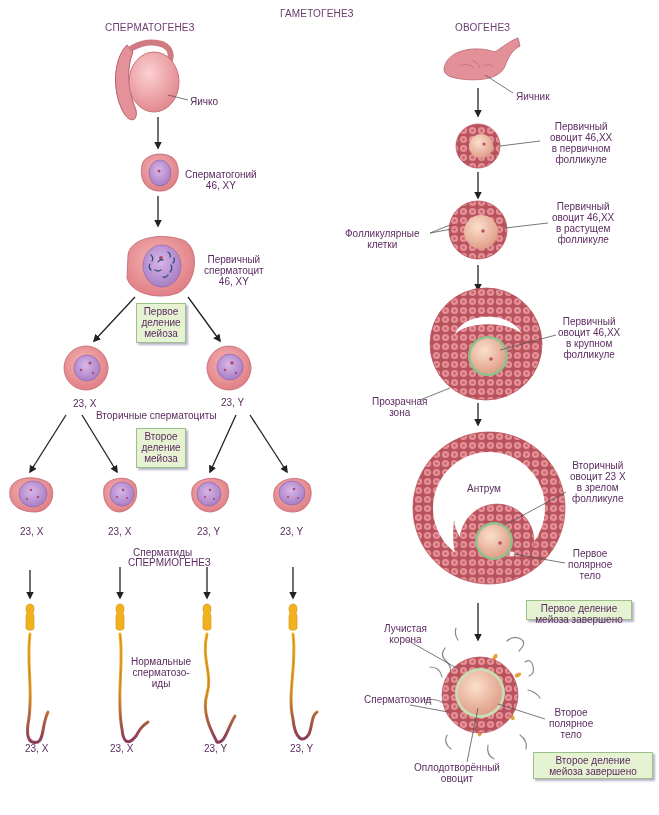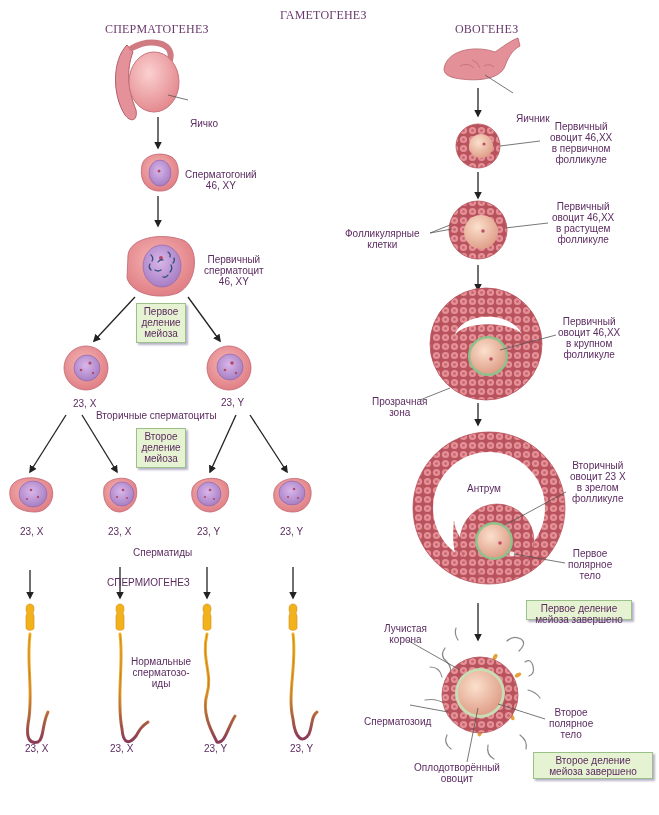--- a/index.html
+++ b/index.html
@@ -1,20 +1,20 @@
 <!DOCTYPE html>
 <html><head>
 <meta charset="utf-8">
 <style>
   html, body { margin: 0; padding: 0; background: #ffffff; }
   body { width: 659px; height: 815px; position: relative; overflow: hidden;
          font-family: "Liberation Sans", sans-serif; color: #5a2a5e; }
   .lbl { position: absolute; font-size: 10px; line-height: 11px; color: #5b2b60; text-align: center; white-space: nowrap; }
-  .lbl.left { text-align: left; margin-top: 22px; }
-  .hdr { position: absolute; font-size: 12px; color: #6a3a6e; letter-spacing: 0.2px; font-family: Liberation Serif, serif; }
+  .lbl.left { text-align: left; }
+  .hdr { position: absolute; font-size: 10px; color: #6a3a6e; letter-spacing: 0.2px; }
   .box { position: absolute; background: #e6f3d2; border: 1px solid #9cc08a; box-shadow: 2px 2px 2px #b9b2c9;
          font-size: 10px; line-height: 11px; color: #5b2b60; text-align: center; padding: 2px 4px; box-sizing: border-box; white-space: pre-line; }
   svg#diagram { position: absolute; left: 0; top: 0; }
   .ml { white-space: pre-line; }
 </style>
 </head>
 <body>
 
 <svg id="diagram" width="659" height="815" viewBox="0 0 659 815">
   <defs>
@@ -257,21 +257,21 @@
 <div class="lbl" style="left:96px;top:410px;">Вторичные сперматоциты</div>
 <div class="box" style="left:136px;top:428px;width:50px;height:40px;">Второе
 деление
 мейоза</div>
 
 <div class="lbl" style="left:20px;top:526px;">23, X</div>
 <div class="lbl" style="left:108px;top:526px;">23, X</div>
 <div class="lbl" style="left:197px;top:526px;">23, Y</div>
 <div class="lbl" style="left:280px;top:526px;">23, Y</div>
 <div class="lbl" style="left:133px;top:547px;text-align:center;">Сперматиды</div>
-<div class="lbl" style="left:107px;top:557px;margin-top:20px;">СПЕРМИОГЕНЕЗ</div>
+<div class="lbl" style="left:128px;top:557px;">СПЕРМИОГЕНЕЗ</div>
 
 <div class="lbl ml" style="left:131px;top:656px;">Нормальные
 сперматозо-
 иды</div>
 <div class="lbl" style="left:25px;top:743px;">23, X</div>
 <div class="lbl" style="left:110px;top:743px;">23, X</div>
 <div class="lbl" style="left:204px;top:743px;">23, Y</div>
 <div class="lbl" style="left:290px;top:743px;">23, Y</div>
 
 <div class="lbl left" style="left:516px;top:91px;">Яичник</div>

